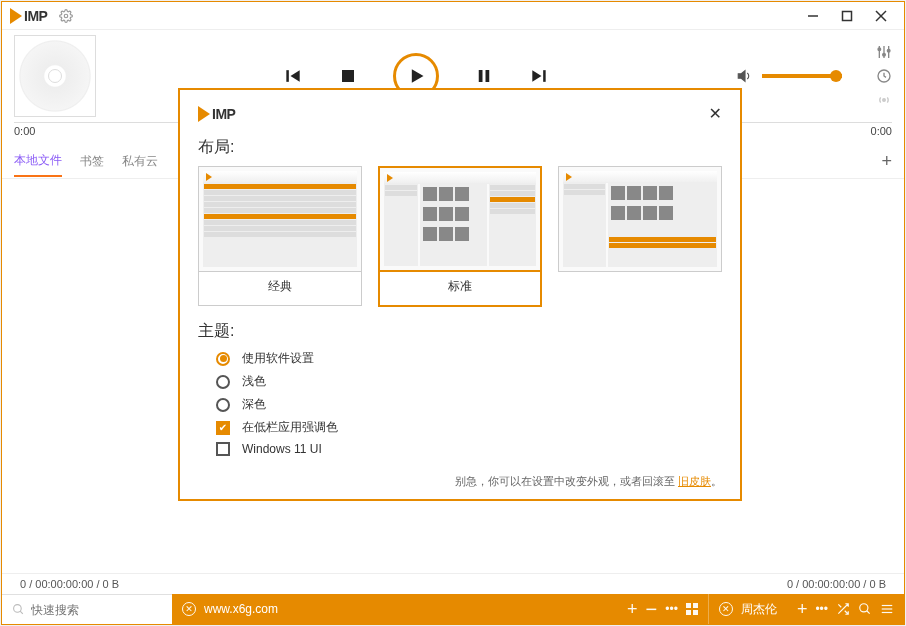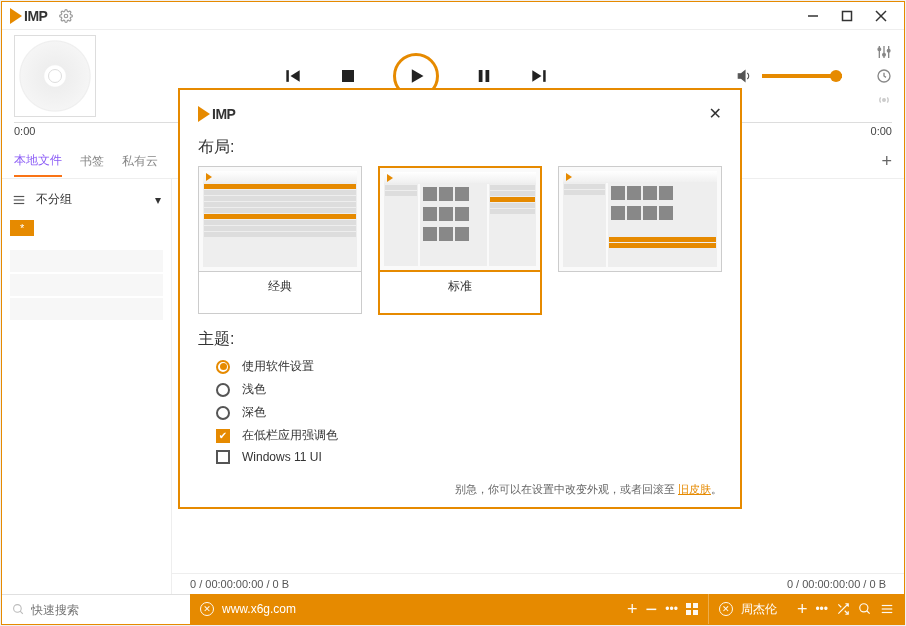--- a/index.html
+++ b/index.html
@@ -31,21 +31,21 @@
 .body-row { flex:1; display:flex; min-height:0; }
 .left-panel { width:170px; border-right:1px solid #eee; padding:8px; display:flex; flex-direction:column; gap:8px; }
 .group-sel { display:flex; align-items:center; gap:10px; cursor:pointer; padding:4px 2px; }
 .chip { background:#e68a00; color:#fff; padding:2px 10px; font-size:11px; align-self:flex-start; }
 .list-hint { background:#f7f7f7; height:22px; }
 .list-hints { display:flex; flex-direction:column; gap:2px; margin-top:6px; }
 .right-panel { flex:1; display:flex; flex-direction:column; }
 .main-empty { flex:1; }
 .footer-stats { display:flex; justify-content:space-between; padding:4px 18px; font-size:11px; color:#555; border-top:1px solid #eee; }
 .bottom-bar { height:30px; background:#e68a00; display:flex; align-items:center; color:#fff; font-size:12px; }
-.bb-search { display:flex; align-items:center; gap:6px; padding:0 10px; width:188px; color:#c77a10; background:#fff; height:30px; border-top:1px solid #e0e0e0;}
+.bb-search { display:flex; align-items:center; gap:6px; padding:0 10px; width:170px; color:#c77a10; background:#fff; height:30px; border-top:1px solid #e0e0e0;}
 .bb-search input { border:none; outline:none; background:transparent; font-size:12px; color:#555; flex:1; }
 .bb-seg { display:flex; align-items:center; gap:8px; padding:0 10px; height:100%; }
 .bb-seg.url { flex:1; }
 .bb-divider { width:1px; height:100%; background:rgba(255,255,255,0.3); }
 .bb-btn { cursor:pointer; opacity:0.95; }
 .circ-x { width:14px; height:14px; border:1.5px solid #fff; border-radius:50%; display:flex; align-items:center; justify-content:center; font-size:9px; line-height:1; }
 
 
 .overlay { position:absolute; top:88px; left:178px; width:564px; background:#fff; border:2px solid #e68a00; padding:14px 18px 10px; }
 .dlg-head { display:flex; align-items:center; }
@@ -56,21 +56,21 @@
 .layout-card.sel .thumb { border:2px solid #e68a00; }
 .thumb { height:106px; border:1px solid #ccc; padding:4px; background:#fafafa; display:flex; flex-direction:column; }
 .thumb .t-top { height:12px; background:linear-gradient(#fff,#f0f0f0); border-bottom:1px solid #eee; position:relative; }
 .thumb .t-top::before{ content:""; position:absolute; top:2px; left:3px; width:0;height:0;border-style:solid;border-width:4px 0 4px 6px;border-color:transparent transparent transparent #e68a00;}
 .thumb .t-body { flex:1; display:flex; gap:2px; }
 .thumb .col { flex:1; background:#eee; }
 .thumb .stripe { height:5px; background:#ddd; margin:1px;}
 .thumb .stripe.o{background:#e68a00;}
 .thumb .sq { width:14px;height:14px;background:#888;display:inline-block;margin:1px;}
 .thumb .sqrow{line-height:0; padding:2px;}
-.layout-label { text-align:center; padding:6px 0 18px; border:1px solid #ccc; border-top:none; }
+.layout-label { text-align:center; padding:6px 0 10px; border:1px solid #ccc; border-top:none; }
 .layout-card.sel .layout-label { border:2px solid #e68a00; border-top:none; }
 .radio-row, .check-row { display:flex; align-items:center; gap:12px; margin:6px 0 6px 18px; cursor:pointer; }
 .radio { width:14px; height:14px; border:2px solid #555; border-radius:50%; display:flex; align-items:center; justify-content:center; }
 .radio.sel { border-color:#e68a00; }
 .radio.sel::after { content:""; width:7px; height:7px; border-radius:50%; background:#e68a00; }
 .check { width:14px; height:14px; border:2px solid #555; display:flex; align-items:center; justify-content:center; font-size:10px; color:#fff; }
 .check.sel { background:#e68a00; border-color:#e68a00; }
 .dlg-foot { text-align:right; font-size:11px; color:#666; margin-top:18px; }
 .dlg-foot a { color:#e68a00; text-decoration:underline; cursor:pointer; }
 svg { display:block; }
@@ -188,39 +188,20 @@
   </div>
 
   <div class="tabs">
     <div class="tab active">本地文件</div>
     <div class="tab">书签</div>
     <div class="tab">私有云</div>
     <div class="plus-tab">+</div>
   </div>
 
   <div class="body-row">
-    <div class="left-panel">
-      <div class="group-sel">
-        <span>
-            <svg width="14" height="14" viewBox="0 0 24 24" stroke="#555" stroke-width="2">
-              <line x1="3" y1="6" x2="21" y2="6"></line>
-              <line x1="3" y1="12" x2="21" y2="12"></line>
-              <line x1="3" y1="18" x2="21" y2="18"></line>
-            </svg>
-          </span>
-        <span>不分组</span>
-        <span style="margin-left:auto">▾</span>
-      </div>
-      <div class="chip">*</div>
-      <div class="list-hints">
-        <div class="list-hint"></div>
-        <div class="list-hint"></div>
-        <div class="list-hint"></div>
-      </div>
-    </div>
     <div class="right-panel">
       <div class="main-empty"></div>
       <div class="footer-stats">
         <span>0 / 00:00:00:00 / 0 B</span>
         <span>0 / 00:00:00:00 / 0 B</span>
       </div>
     </div>
   </div>
 
   <div class="bottom-bar">

